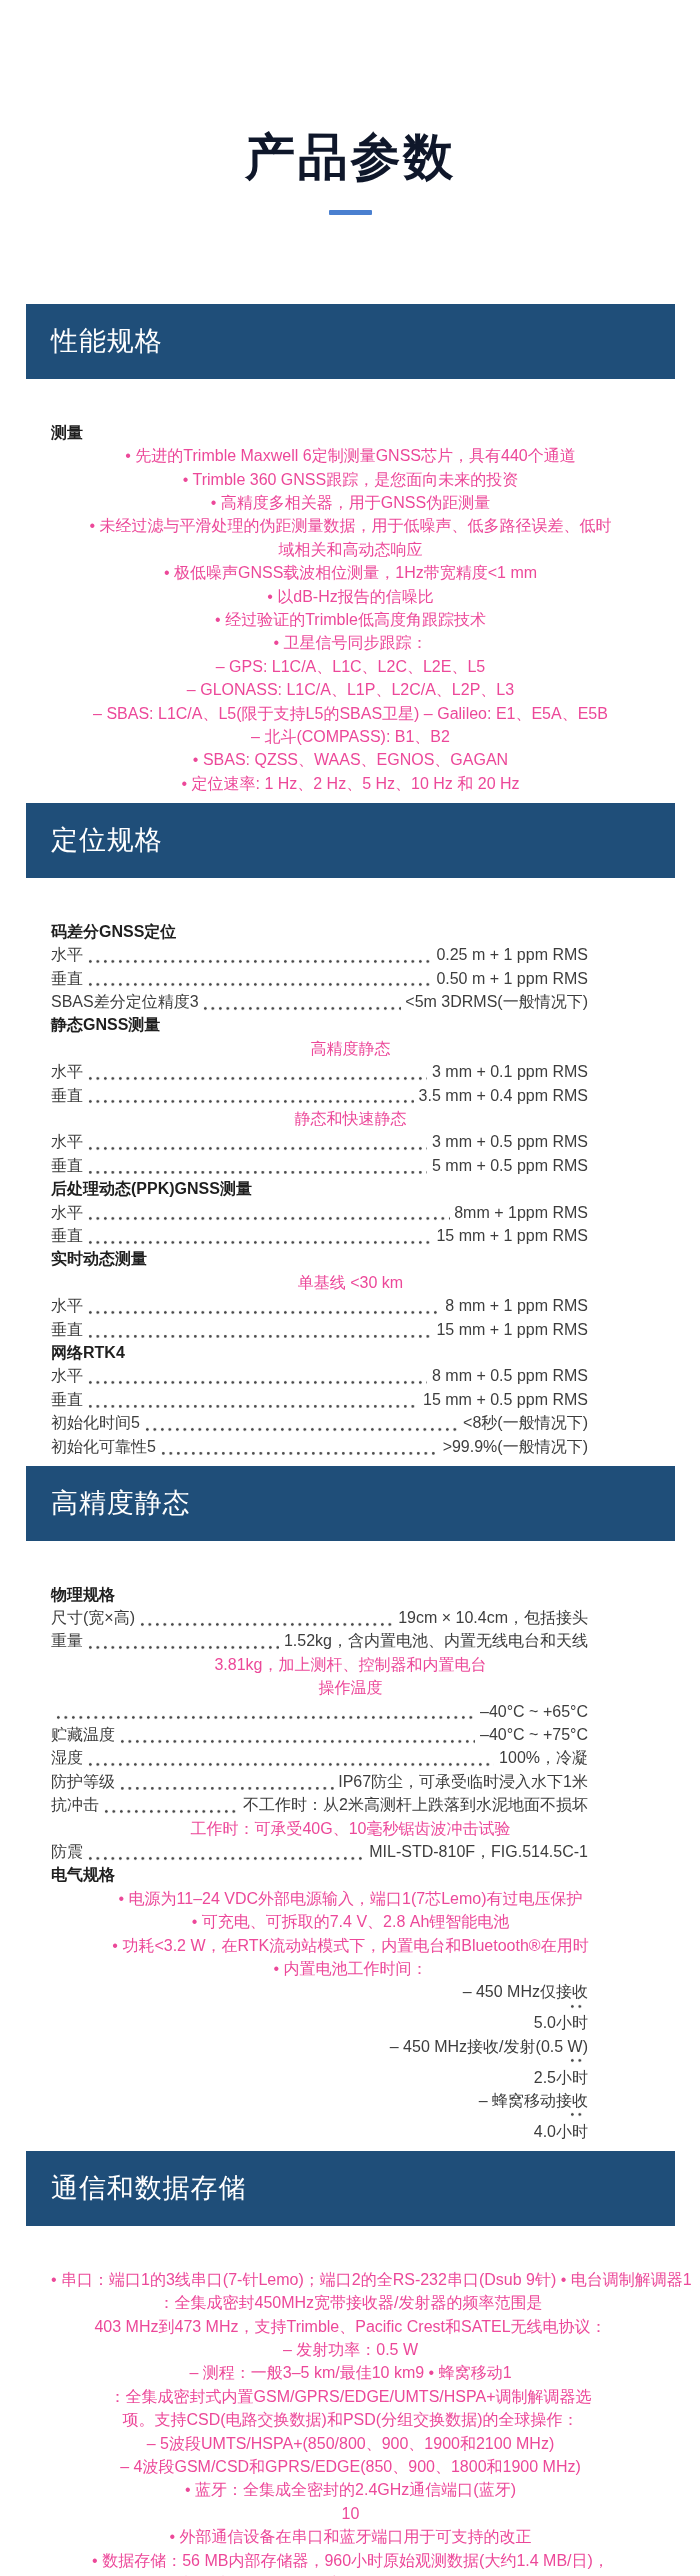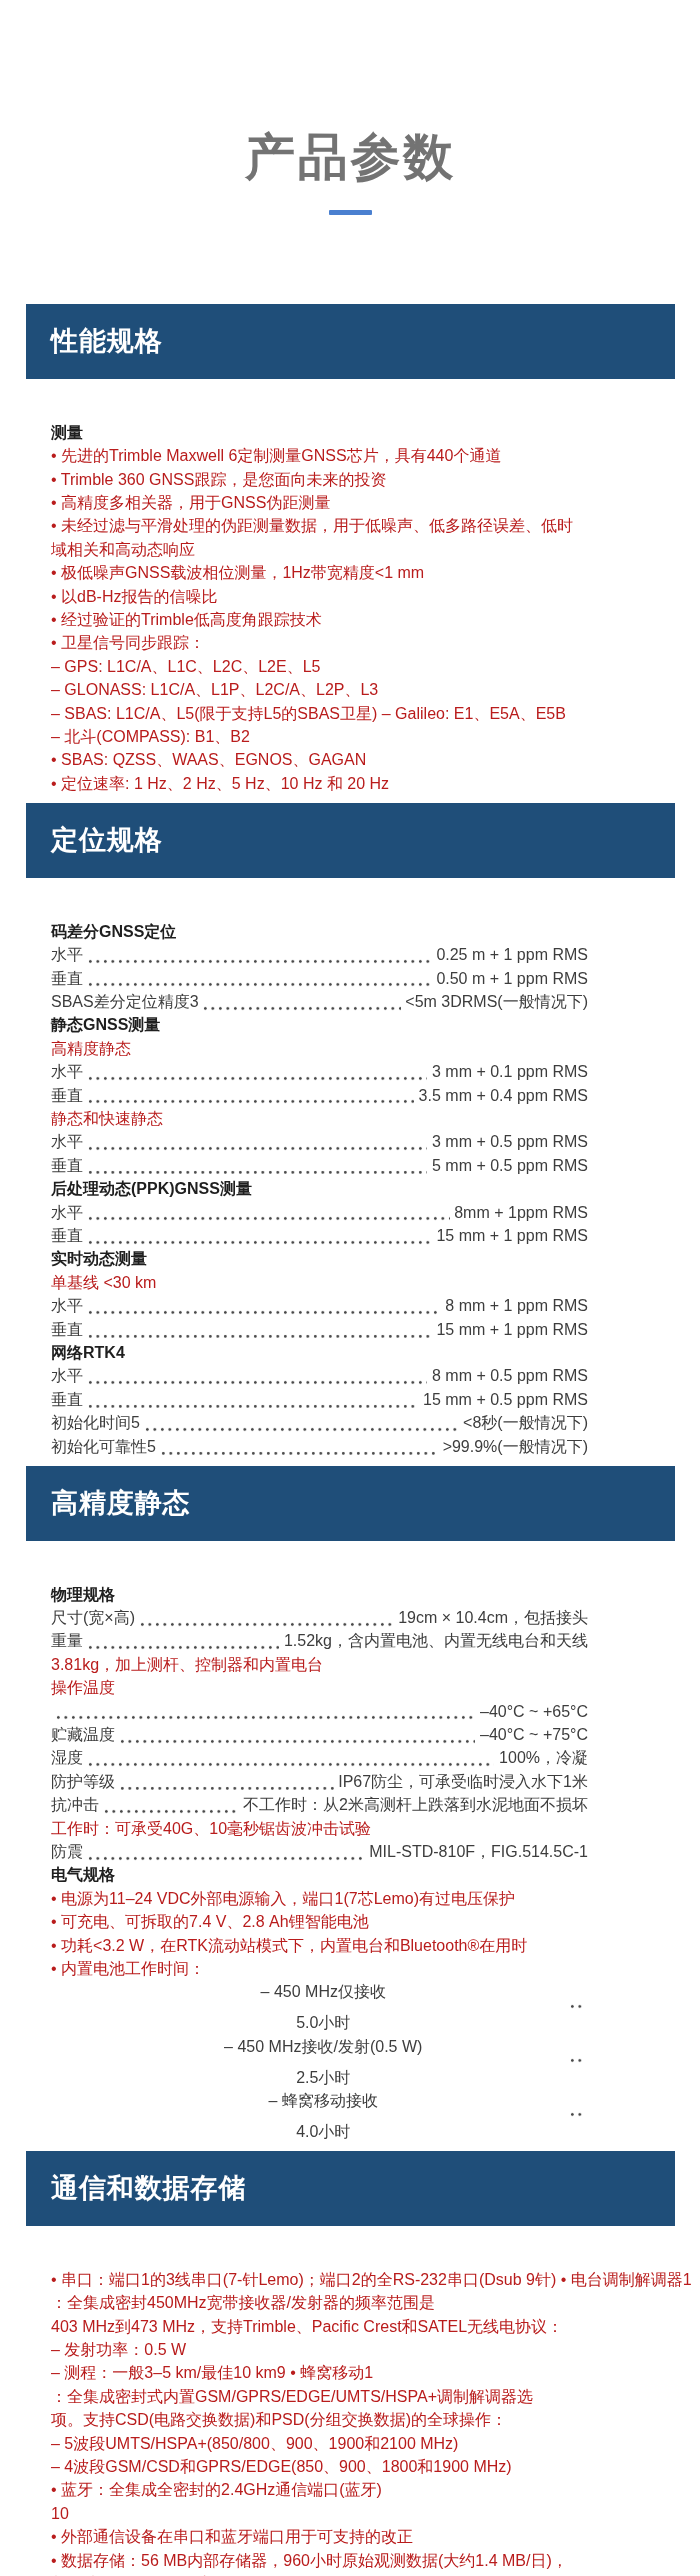--- a/index.html
+++ b/index.html
@@ -17,21 +17,21 @@
   }
   .page{width:701px;}
   .page-title{
     margin:0;
     padding-top:129px;
     text-align:center;
     font-size:50px;
     line-height:56px;
     font-weight:800;
     letter-spacing:2.8px;
-    color:#737373;
+    color:#0f172a;
   }
   .title-underline{
     width:43px;
     height:4.7px;
     margin:25px auto 0 auto;
     background:var(--accent);
     border-radius:0.9px;
   }
   #sections{display:block;}
   .spec-section:first-child .section-banner{margin-top:89px;}
@@ -40,42 +40,42 @@
     height:75px;
     background:var(--banner);
     display:flex;
     align-items:center;
     padding-left:25px;
   }
   .section-title{
     margin:0;
     color:#ffffff;
     font-size:27px;
-    font-weight:700;
+    font-weight:400;
     letter-spacing:0.9px;
     line-height:1;
   }
   .section-content{
     padding:42px 51px 7.5px 51px;
     border-radius:20px;
   }
   .line{
     font-size:16px;
     line-height:23.4px;
     white-space:nowrap;
   }
   .subhead{
     font-weight:700;
     color:#1f1f1f;
   }
-  .body{color:#b91c1c;}
+  .body{color:#ec4899;text-align:center;}
   .spec-row{
     display:flex;
     width:537px;
-    align-items:center;
+    align-items:flex-end;
   }
   .spec-row.indent{padding-left:7.5px;flex-direction:column;}
   .spec-label{white-space:nowrap;flex:0 0 auto;}
   .spec-value{white-space:nowrap;flex:0 0 auto;}
   .dots{
     flex:1 1 auto;
     min-width:13px;
     height:4.7px;
     margin:0 4.7px 2.8px 4.7px;
     align-self:flex-end;

